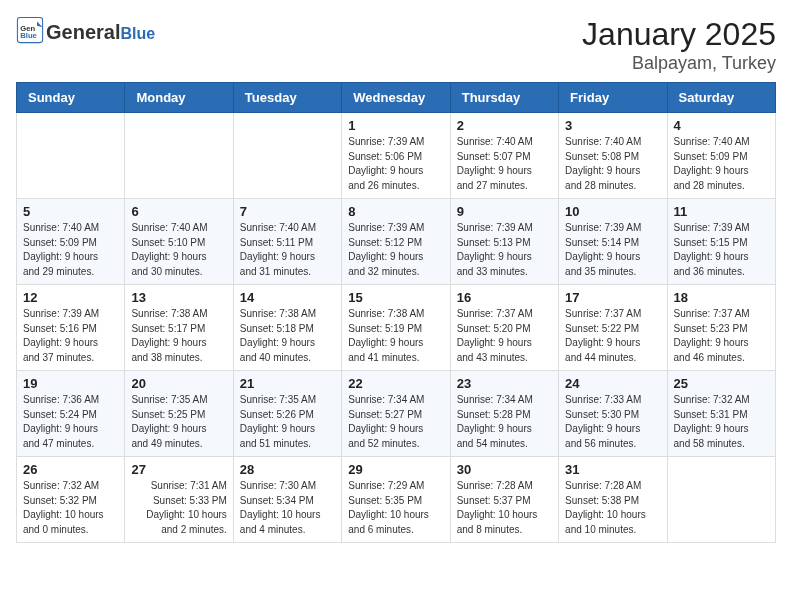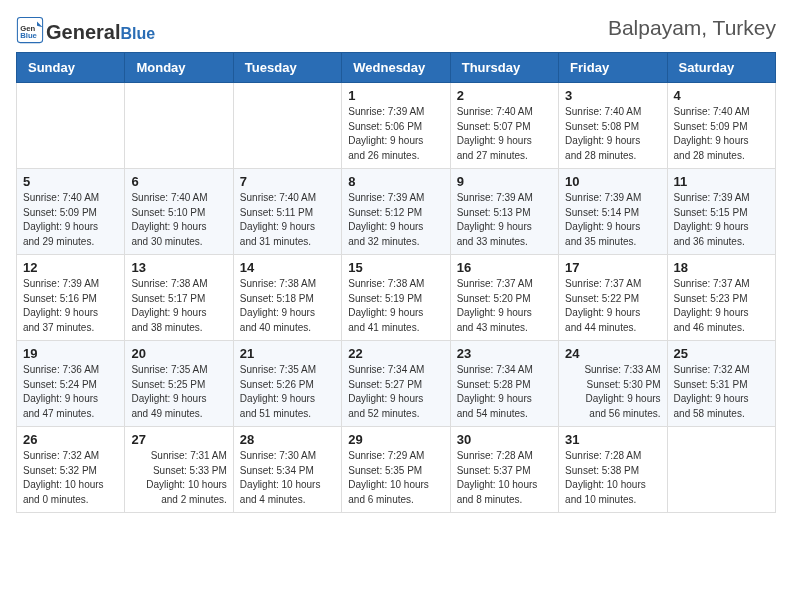--- a/index.html
+++ b/index.html
@@ -27,21 +27,21 @@
     }
     .title-block {
       text-align: right;
     }
     .month-title {
       font-size: 32px;
       font-weight: normal;
       color: #222;
     }
     .location-title {
-      font-size: 21px;
+      font-size: 18px;
       color: #555;
     }
     .calendar {
       width: 100%;
       border-collapse: collapse;
       border: 1px solid #ccc;
     }
     .calendar th {
       background-color: #2a6db5;
       color: #fff;
@@ -89,20 +89,21 @@
       <rect x="2" y="2" width="36" height="36" rx="4" fill="#fff" stroke="#2a6db5" stroke-width="1.5"></rect>
       <text x="6" y="22" font-size="11" font-weight="bold" fill="#333" font-family="Arial">Gen</text>
       <text x="6" y="32" font-size="11" font-weight="bold" fill="#2a6db5" font-family="Arial">Blue</text>
       <polygon points="30,8 38,16 30,14" fill="#2a6db5"></polygon>
     </svg>
     <div>
       <span style="font-size:20px;font-weight:bold;color:#333;">General</span><span style="font-size:16px;font-weight:bold;color:#2a6db5;">Blue</span>
     </div>
   </div>
   <div class="title-block">
+    <div class="month-title">January 2025</div>
     <div class="location-title">Balpayam, Turkey</div>
   </div>
 </div>
 
 <table class="calendar">
   <thead>
     <tr>
     <th>Sunday</th>
         <th>Monday</th>
         <th>Tuesday</th>
@@ -279,21 +280,21 @@
         </td>
         <td>
           <div class="day-number">23</div>
           <div class="day-info" style="white-space: pre-line;">Sunrise: 7:34 AM
 Sunset: 5:28 PM
 Daylight: 9 hours
 and 54 minutes.</div>
         </td>
         <td>
           <div class="day-number">24</div>
-          <div class="day-info" style="white-space: pre-line; text-align: right;">Sunrise: 7:33 AM
+          <div class="day-info" style="white-space: pre-line;">Sunrise: 7:33 AM
 Sunset: 5:30 PM
 Daylight: 9 hours
 and 56 minutes.</div>
         </td>
         <td>
           <div class="day-number">25</div>
           <div class="day-info" style="white-space: pre-line;">Sunrise: 7:32 AM
 Sunset: 5:31 PM
 Daylight: 9 hours
 and 58 minutes.</div>

